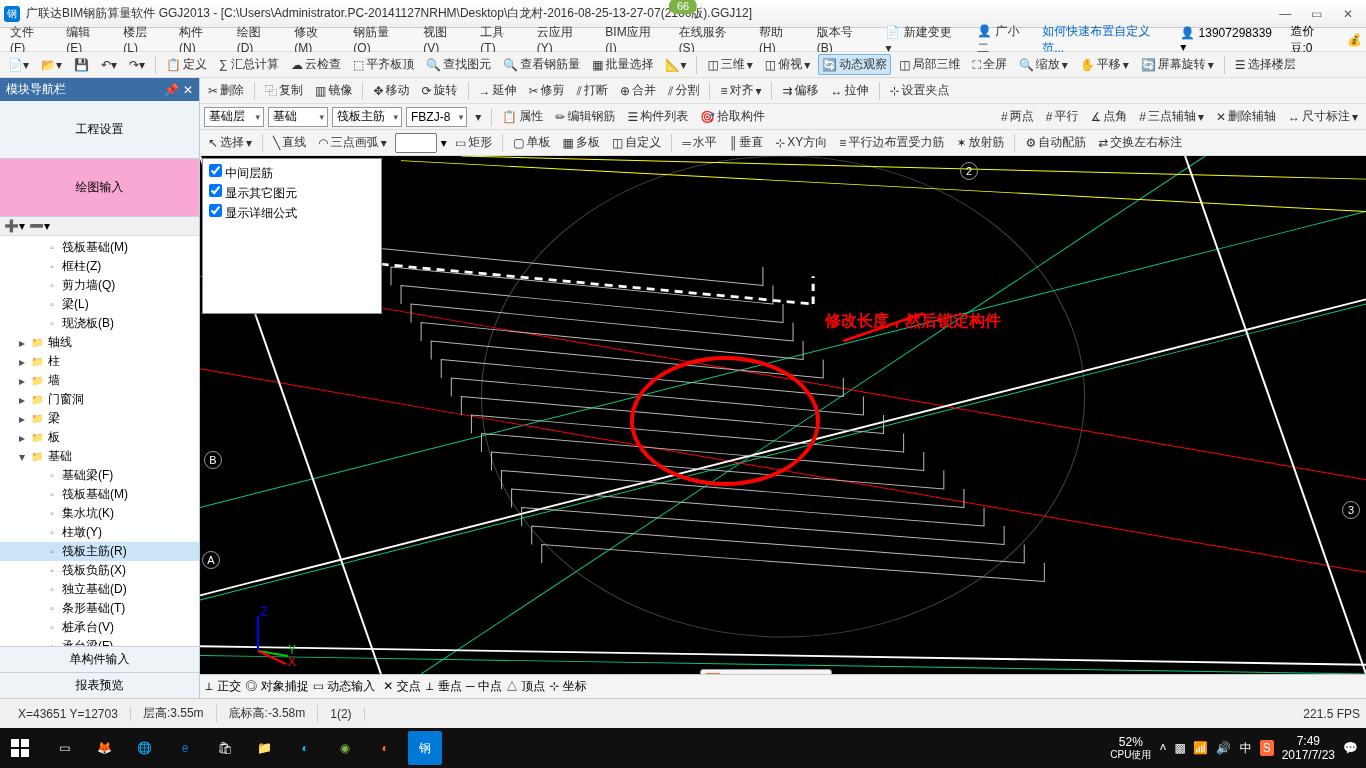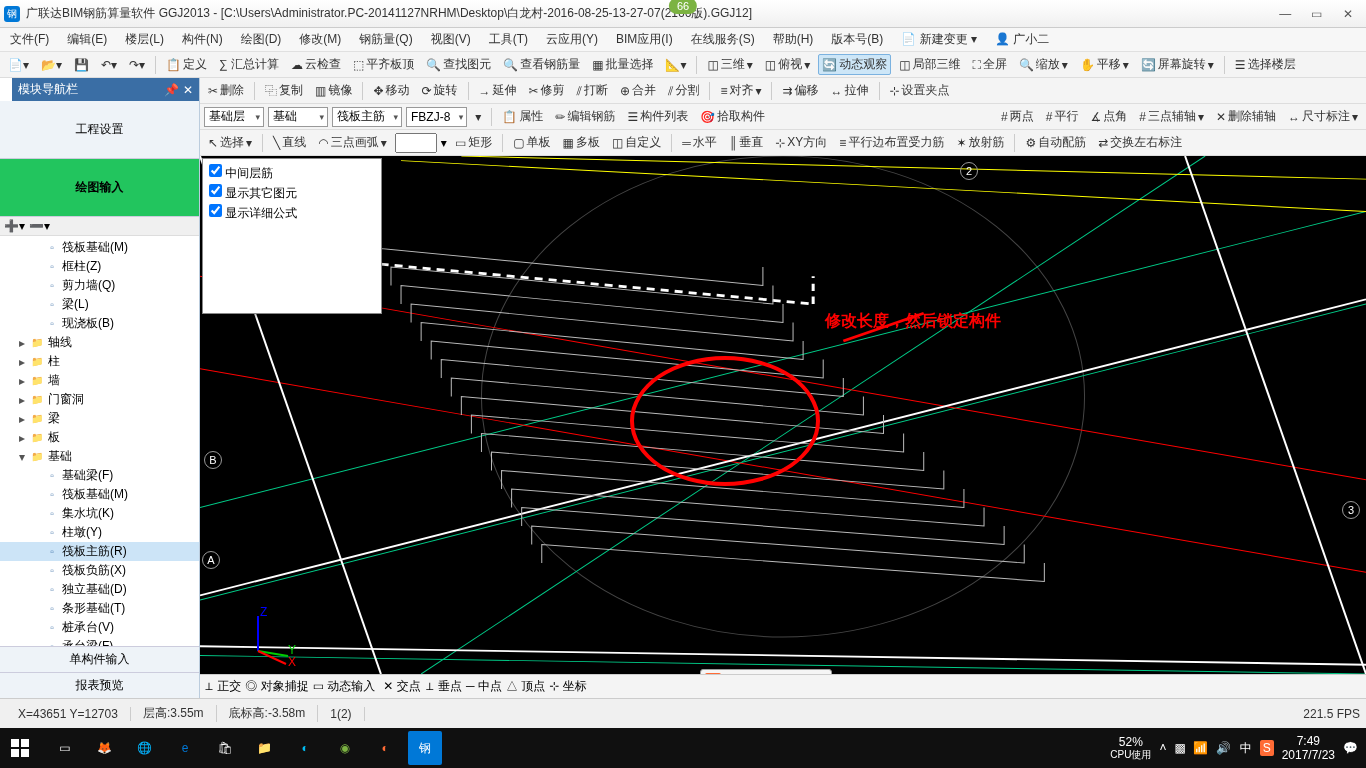--- a/index.html
+++ b/index.html
@@ -13,21 +13,21 @@
 .menubar { height: 24px; display: flex; align-items: center; padding: 0 4px; background: #f7f7f7; border-bottom: 1px solid #e0e0e0; gap: 6px; }
 .menubar .menu-item { padding: 2px 6px; color: #333; cursor: pointer; }
 .menubar .right-group { margin-left: auto; display: flex; gap: 12px; align-items: center; }
 .menubar .link-blue { color: #0066cc; }
 .toolbar { height: 26px; display: flex; align-items: center; padding: 2px 4px; background: #f4f4f4; border-bottom: 1px solid #ddd; gap: 4px; white-space: nowrap; overflow: hidden; }
 .toolbar .tb-btn { display: inline-flex; align-items: center; padding: 2px 4px; gap: 2px; cursor: pointer; color: #333; }
 .toolbar .tb-btn.active { background: #cde6f7; border: 1px solid #7bb2e0; border-radius: 2px; padding: 1px 3px; }
 .toolbar .sep { width: 1px; height: 18px; background: #ccc; margin: 0 2px; }
 .content { flex: 1; display: flex; overflow: hidden; }
 .leftpanel { width: 200px; background: #fff; border-right: 1px solid #bcd; display: flex; flex-direction: column; }
-.panel-title { background: #3a6ea5; color: #fff; padding: 3px 6px; display: flex; justify-content: space-between; align-items: center; margin-left: 12px; }
+.panel-title { background: #3a6ea5; color: #fff; padding: 3px 6px; display: flex; justify-content: space-between; align-items: center; }
 .panel-tab { padding: 20px 6px; text-align: center; background: #eef3f8; border-bottom: 1px solid #ccd; cursor: pointer; }
 .panel-search { padding: 2px 4px; background: #f0f0f0; border-bottom: 1px solid #ddd; display: flex; gap: 4px; }
 .tree { flex: 1; overflow-y: auto; overflow-x: hidden; padding: 2px 0; font-size: 12px; }
 .tree-item { display: flex; align-items: center; padding: 1px 2px; white-space: nowrap; cursor: pointer; }
 .tree-item .indent { display: inline-block; }
 .tree-item .expander { width: 12px; text-align: center; color: #555; }
 .tree-item .node-icon { width: 14px; height: 14px; margin: 0 3px; display: inline-flex; align-items: center; justify-content: center; font-size: 10px; }
 .tree-item.selected { background: #cce4f7; }
 .tree-item.folder .node-icon { color: #e6a23c; }
 .tree-item.leaf .node-icon { color: #3a6ea5; }
@@ -87,20 +87,26 @@
   <span class="menu-item">钢筋量(Q)</span>
   <span class="menu-item">视图(V)</span>
   <span class="menu-item">工具(T)</span>
   <span class="menu-item">云应用(Y)</span>
   <span class="menu-item">BIM应用(I)</span>
   <span class="menu-item">在线服务(S)</span>
   <span class="menu-item">帮助(H)</span>
   <span class="menu-item">版本号(B)</span>
   <span class="menu-item">📄 <span>新建变更</span> ▾</span>
   <span class="menu-item">👤 <span>广小二</span></span>
+  <div class="right-group">
+    <span class="link-blue">如何快速布置自定义范...</span>
+    <span>👤 <span>13907298339</span> ▾</span>
+    <span>造价豆:0</span>
+    <span>💰</span>
+  </div>
 </div>
 
 <div class="toolbar">
   <span class="tb-btn">📄▾</span>
   <span class="tb-btn">📂▾</span>
   <span class="tb-btn">💾</span>
   <span class="tb-btn">↶▾</span>
   <span class="tb-btn">↷▾</span>
   <span class="sep"></span>
   <span class="tb-btn">📋 <span>定义</span></span>
@@ -125,21 +131,21 @@
 </div>
 
 <div class="content">
 
   <div class="leftpanel">
     <div class="panel-title">
       <span>模块导航栏</span>
       <span>📌 ✕</span>
     </div>
     <div class="panel-tab">工程设置</div>
-    <div class="panel-tab" style="background:#22c55e;font-weight:bold">绘图输入</div>
+    <div class="panel-tab" style="background:#f9a8d4;font-weight:normal">绘图输入</div>
     <div class="panel-search">
       <span>➕▾</span>
       <span>➖▾</span>
     </div>
     <div class="tree" id="tree">
         <div class="tree-item leaf">
           <span class="indent" style="width: 28px;"></span>
           <span class="expander"></span>
           <span class="node-icon">▫</span>
           <span>筏板基础(M)</span>

